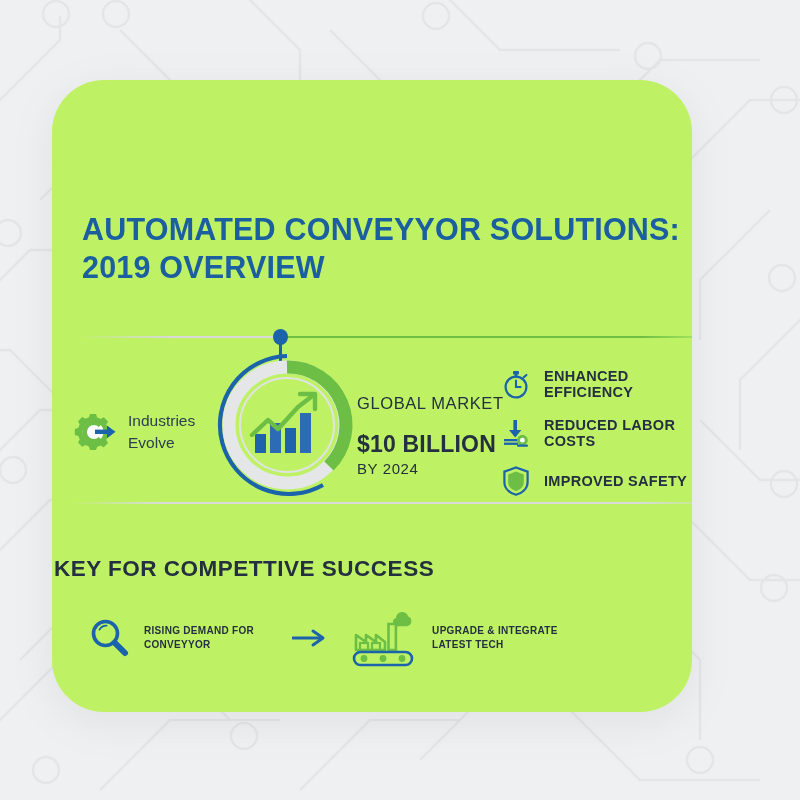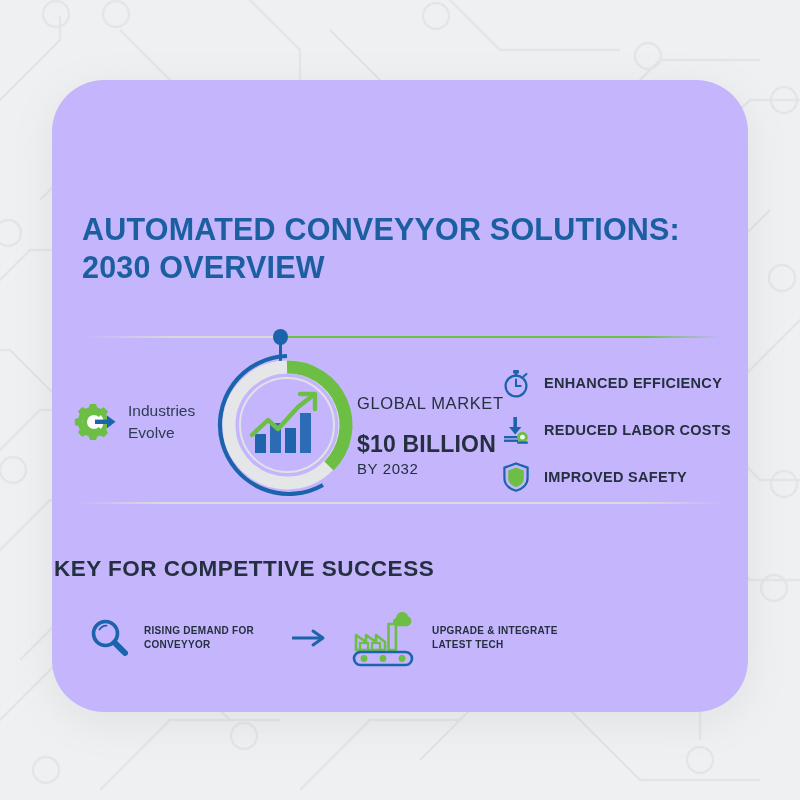--- a/index.html
+++ b/index.html
@@ -23,23 +23,23 @@
     width: 800px;
     height: 800px;
     z-index: 0;
   }
 
   
   #card {
     position: absolute;
     left: 52px;
     top: 80px;
-    width: 696px;
+    width: 640px;
     height: 632px;
-    background: #c4b5fd;
+    background: #bef264;
     border-radius: 52px;
     box-shadow: 0 10px 40px rgba(120,130,140,0.13);
     z-index: 1;
     overflow: hidden;
   }
 
   
   #title-block {
     position: absolute;
     left: 30px;
@@ -93,21 +93,21 @@
     left: 20px;
     top: 422px;
     width: 656px;
     background: linear-gradient(to right, rgba(215,217,219,0), #d9dbdd 14%, #d9dbdd 86%, rgba(215,217,219,0));
   }
 
   
   #industries-evolve {
     position: absolute;
     left: 20px;
-    top: 320px;
+    top: 330px;
     display: flex;
     align-items: center;
     gap: 12px;
     justify-content: space-between;
   }
   #industries-evolve .label {
     font-size: 15.5px;
     line-height: 1.4;
     color: #2c3e50;
     font-weight: 400;
@@ -255,21 +255,21 @@
     <circle cx="700" cy="760" r="13"></circle>
     <circle cx="600" cy="692" r="13"></circle>
     <circle cx="168" cy="436" r="13"></circle>
   </g>
 </svg>
 
 <div id="card">
 
   <div id="title-block">
     <div class="title-line">AUTOMATED CONVEYYOR SOLUTIONS:</div>
-    <div class="title-line">2030 OVERVIEW</div>
+    <div class="title-line">2019 OVERVIEW</div>
   </div>
 
   <div class="divider" id="divider-top-gray"></div>
   <div class="divider" id="divider-top-green"></div>
   <div id="divider-node"></div>
   <div id="node-stem"></div>
 
   <div id="industries-evolve">
     <svg class="icon-box" width="44" height="40" viewBox="0 0 44 40" xmlns="http://www.w3.org/2000/svg">
       <g fill="#6cbe45">
@@ -306,21 +306,21 @@
         <rect x="88" y="63" width="11" height="40" fill="#2b6cb4"></rect>
         <path d="M40 85 L56 70 L66 79 L86 57 L99 47" fill="none" stroke="#6cbe45" stroke-width="4.4" stroke-linejoin="round" stroke-linecap="round"></path>
         <path d="M88 44 L103 44 L103 59" fill="none" stroke="#6cbe45" stroke-width="4.4" stroke-linejoin="round" stroke-linecap="round"></path>
       </g>
     </svg>
   </div>
 
   <div id="market-stat">
     <div class="label-top">GLOBAL MARKET</div>
     <div class="value">$10 BILLION</div>
-    <div class="label-bottom">BY 2032</div>
+    <div class="label-bottom">BY 2024</div>
   </div>
 
   <div id="benefits">
 
     <div class="benefit-row">
       <svg class="icon-box" width="28" height="30" viewBox="0 0 28 30" xmlns="http://www.w3.org/2000/svg">
         <circle cx="14" cy="18" r="10.4" fill="none" stroke="#1b63ab" stroke-width="2.2"></circle>
         <rect x="11" y="2" width="6" height="3.4" rx="1" fill="#1b63ab"></rect>
         <rect x="12.6" y="5" width="2.8" height="3.4" fill="#1b63ab"></rect>
         <path d="M21.5 8.5 L24.4 6" stroke="#1b63ab" stroke-width="2.2" stroke-linecap="round" fill="none"></path>

